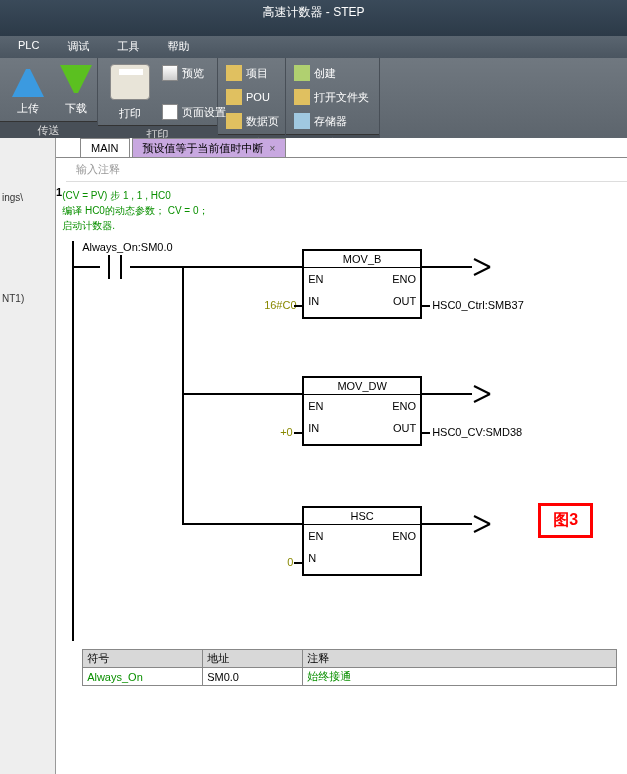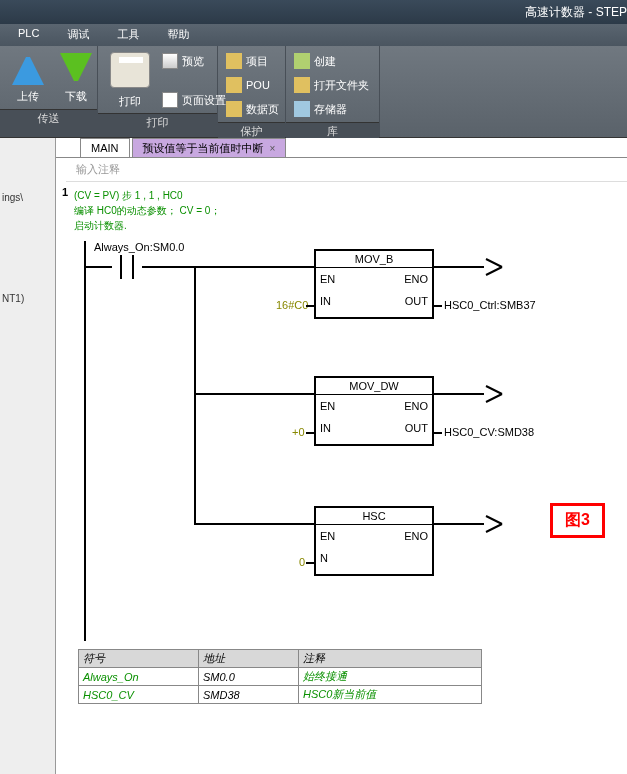--- a/index.html
+++ b/index.html
@@ -1,17 +1,17 @@
 <!DOCTYPE html>
 <html><head>
 <meta charset="utf-8">
 <style>
   * { box-sizing: border-box; margin: 0; padding: 0; }
   body { font-family: "Microsoft YaHei", Arial, sans-serif; font-size: 11px; background: #fff; width: 627px; height: 774px; overflow: hidden; }
-  .titlebar { background: linear-gradient(#3a4a5a, #2c3a48); color: #fff; height: 24px; line-height: 24px; text-align: right; font-size: 12px; }
+  .titlebar { background: linear-gradient(#3a4a5a, #2c3a48); color: #fff; height: 36px; line-height: 24px; text-align: center; font-size: 12px; }
   .menubar { background: linear-gradient(#5a6570, #4a5560); color: #fff; height: 22px; display: flex; padding-left: 4px; }
   .menubar span { padding: 3px 14px; cursor: default; }
   .ribbon { background: linear-gradient(#707880, #5a626a); height: 92px; display: flex; border-bottom: 1px solid #333; }
   .ribgroup { display: flex; flex-direction: column; border-right: 1px solid #484f57; padding: 2px 4px; }
   .ribtop { display: flex; flex: 1; }
   .riblabel { background: #484f57; color: #ddd; text-align: center; font-size: 11px; height: 28px; line-height: 16px; margin: 0 -4px -2px -4px; border-top: 1px solid #333; }
   .bigbtn { display: flex; flex-direction: column; align-items: center; justify-content: center; padding: 4px 8px; color: #fff; }
   .bigbtn .ico { width: 32px; height: 32px; margin-bottom: 4px; }
   .printico { width: 40px; height: 36px; background: #e8e4d8; border: 1px solid #888; border-radius: 4px; position: relative; }
   .printico:before { content:''; position:absolute; top:4px; left:8px; width:24px; height:6px; background:#fff; }
@@ -40,21 +40,21 @@
   .contact:before { left:8px; } .contact:after { right:8px; }
   .hwire { position: absolute; height: 2px; background: #000; }
   .vwire { position: absolute; width: 2px; background: #000; }
   .box { position: absolute; border: 2px solid #000; background: #fff; width: 120px; font-size: 11px; }
   .boxtitle { text-align: center; border-bottom: 1px solid #000; padding: 2px; font-weight: normal; }
   .boxrow { display: flex; justify-content: space-between; height: 22px; align-items: center; padding: 0 4px; gap: 43px; }
   .pinlabel { position: absolute; font-size: 11px; }
   .coil { position: absolute; width: 24px; height: 24px; }
   .coil svg { width: 24px; height: 24px; }
   .annotation { position: absolute; border: 3px solid red; color: red; font-size: 16px; font-weight: bold; padding: 4px 12px; }
-  .symtable { margin-top: 8px; border-collapse: collapse; width: 404px; font-size: 11px; margin-left: 4px; font-style: italic;}
+  .symtable { margin-top: 8px; border-collapse: collapse; width: 535px; font-size: 11px; margin-left: 20px;}
   .symtable th, .symtable td { border: 1px solid #888; padding: 1px 4px; text-align: left; }
   .symtable th { background: #d8d8d8; font-weight: normal; }
   .gval { color: #0a9000; }
   .olive { color: #888800; }
   .arrow-up { width: 0; height: 0; border-left: 14px solid transparent; border-right: 14px solid transparent; border-bottom: 28px solid; }
   .arrow-dn { width: 0; height: 0; border-left: 14px solid transparent; border-right: 14px solid transparent; border-top: 28px solid; }
 </style>
 </head>
 <body>
 
@@ -279,22 +279,17 @@
             <tr>
           <th style="width:120px">符号</th>
           <th style="width:100px">地址</th>
           <th>注释</th>
         </tr>
         <tr>
               <td class="gval">Always_On</td>
               <td>SM0.0</td>
               <td class="gval">始终接通</td>
             </tr>
-        <tr>
-              <td class="gval">HSC0_CV</td>
-              <td>SMD38</td>
-              <td class="gval">HSC0新当前值</td>
-            </tr>
       </tbody>
         </table>
     </div>
   </div>
 </div>
 
 </body></html>

